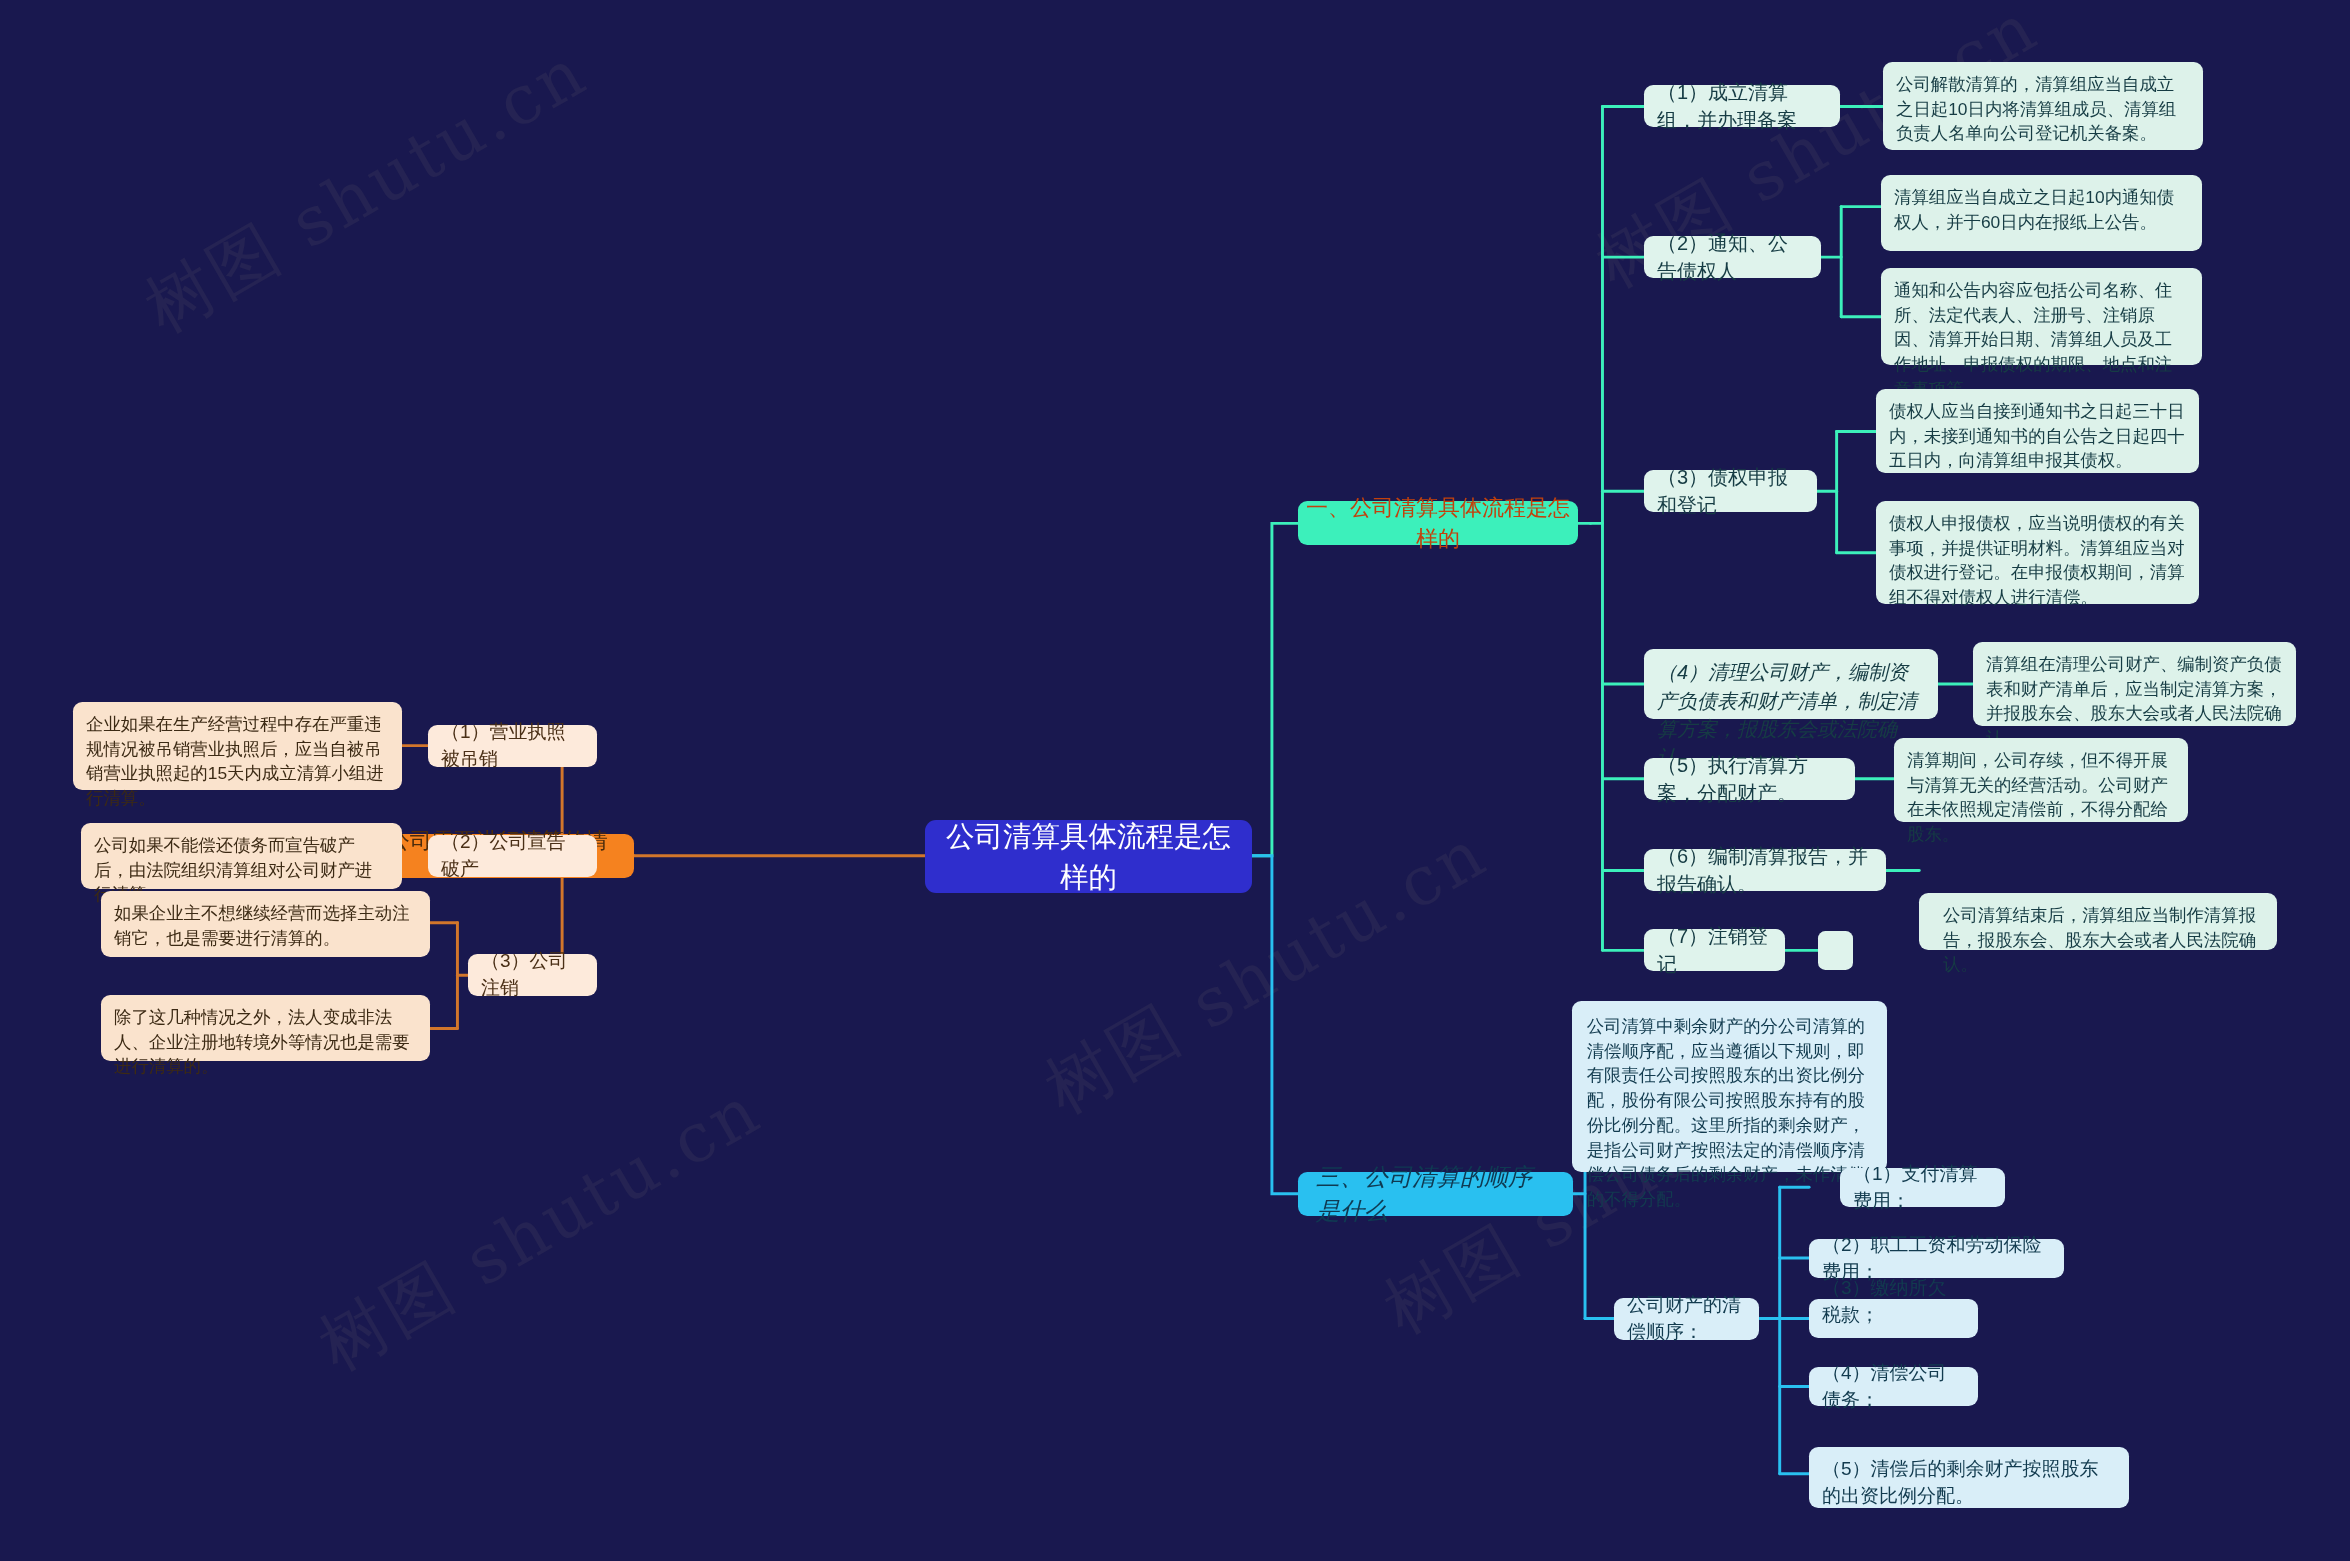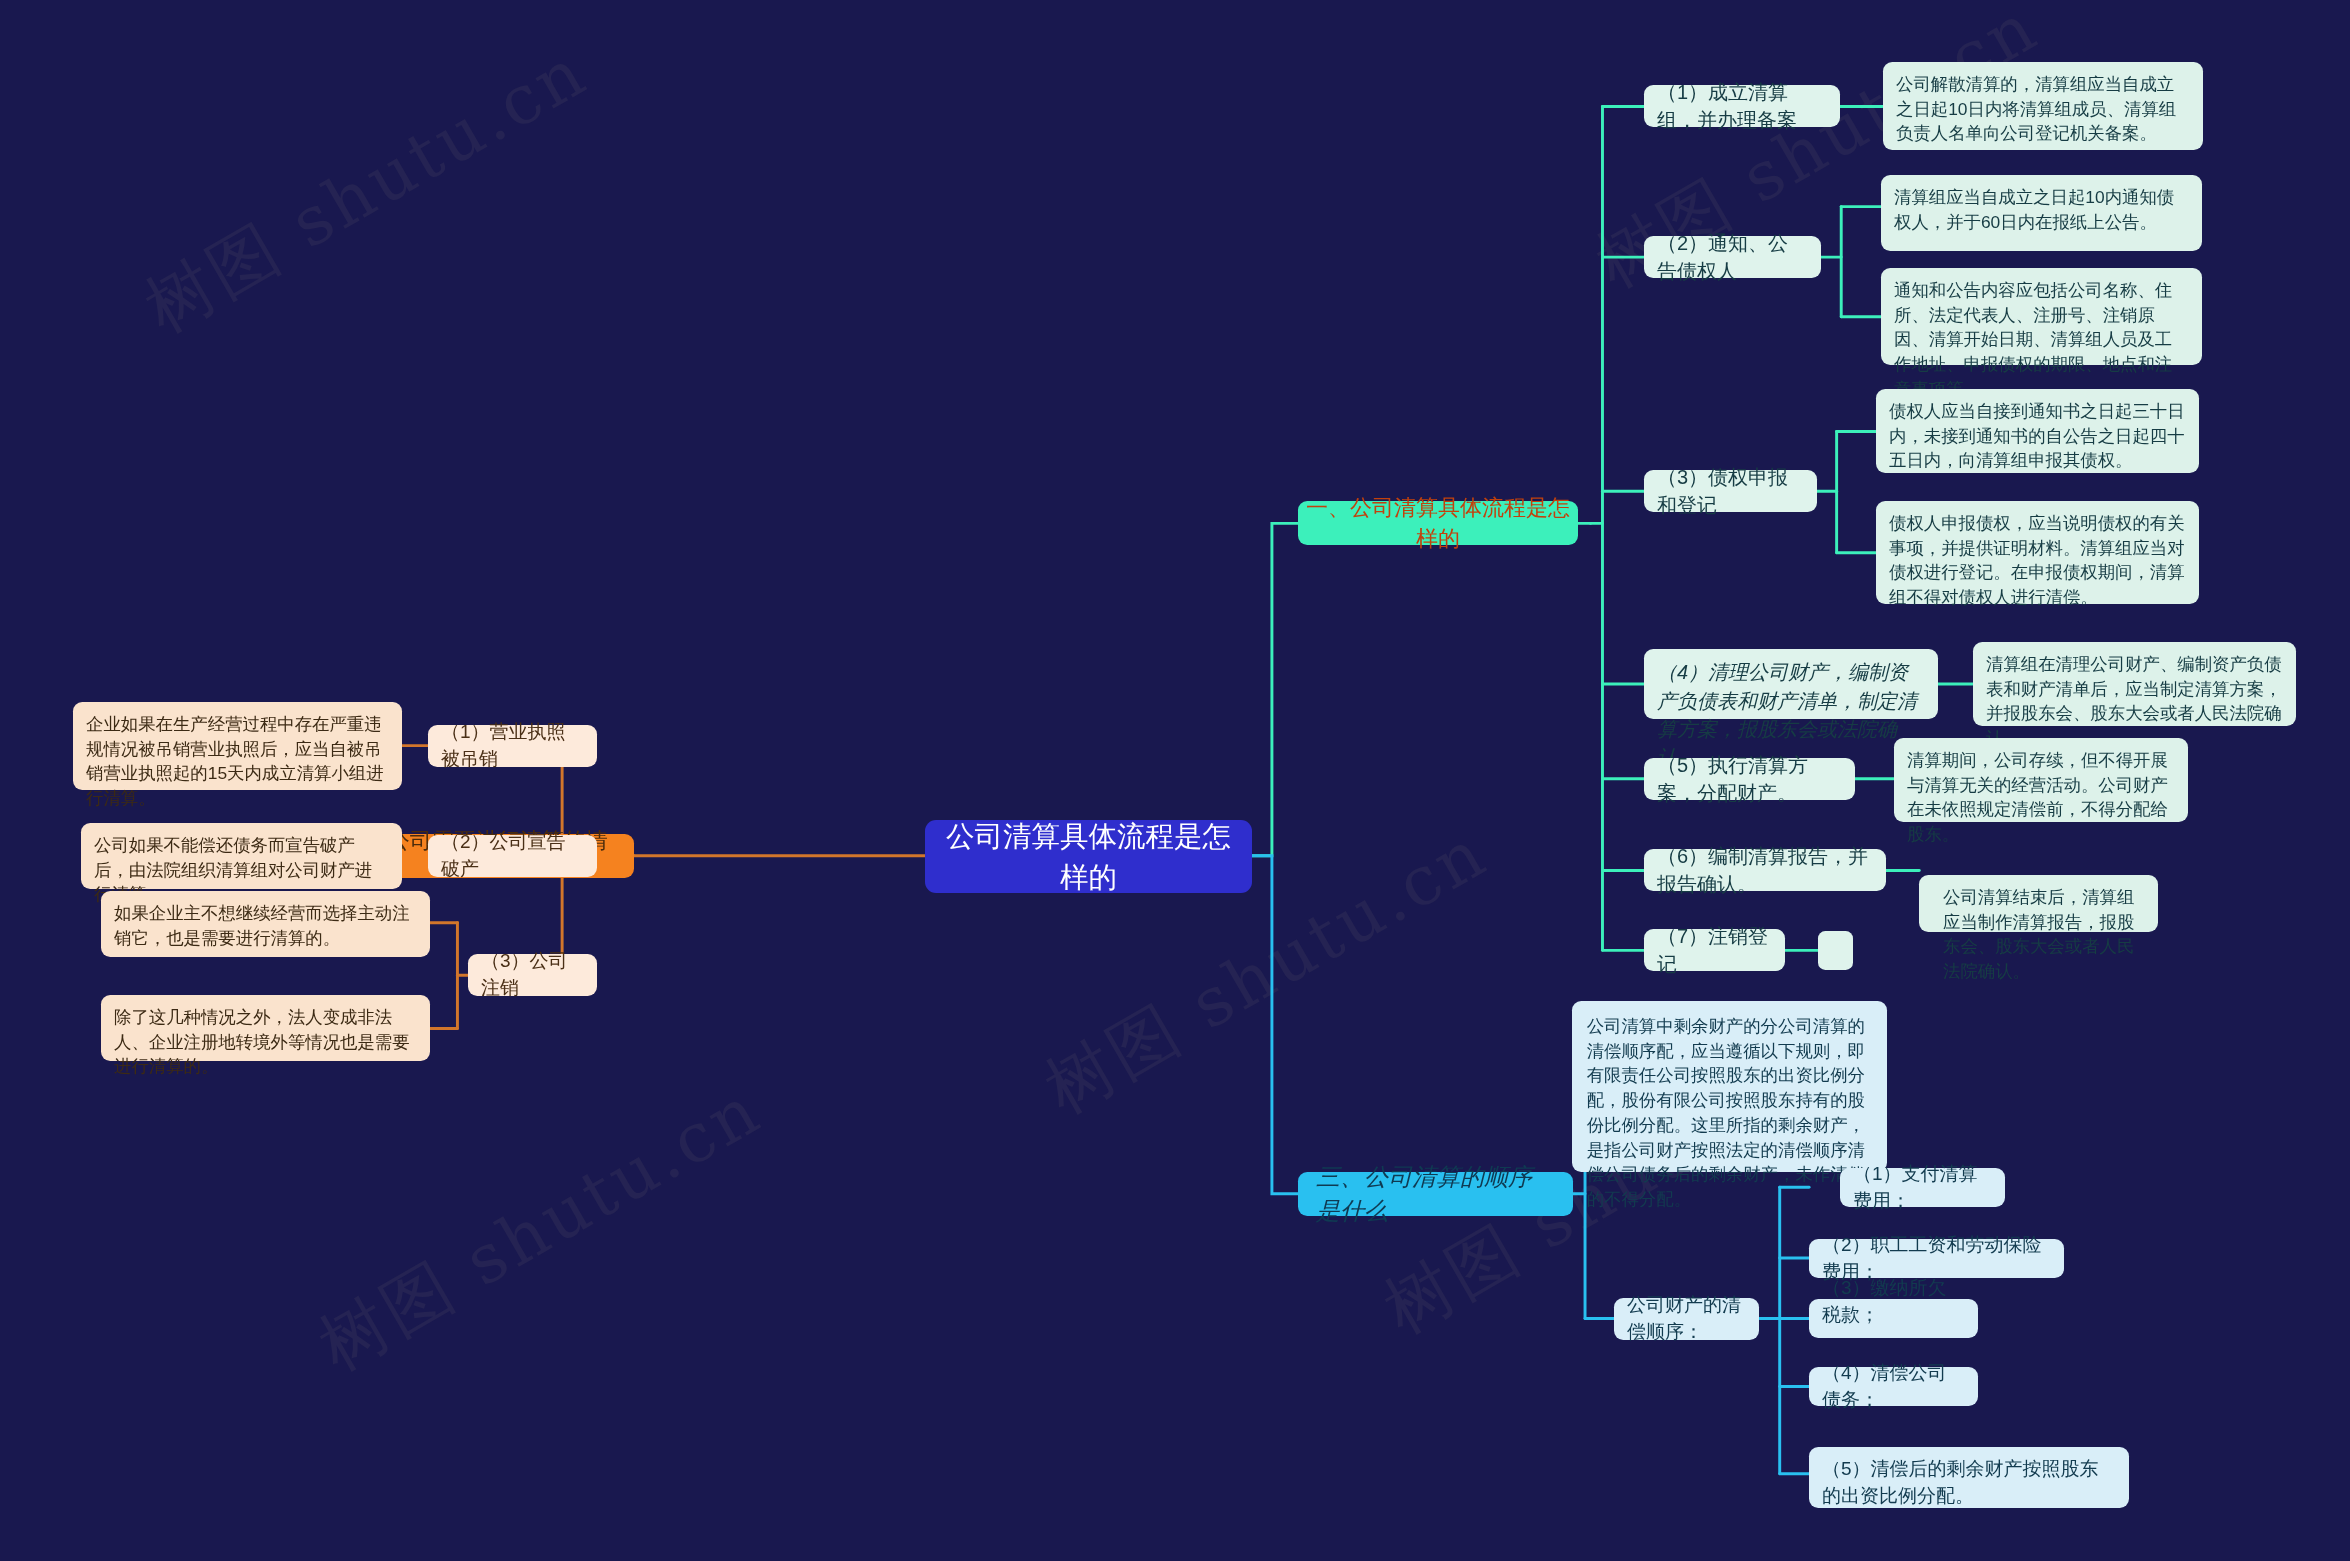--- a/index.html
+++ b/index.html
@@ -259,21 +259,21 @@
   <div class="node n-g1" style="left:1644px; top:758px; width:211px; height:42px;">
     <span class="txt">（5）执行清算方案，分配财产。</span>
   </div>
   <div class="node n-g2" style="left:1894px; top:738px; width:294px; height:84px;">
     <span class="txt">清算期间，公司存续，但不得开展与清算无关的经营活动。公司财产在未依照规定清偿前，不得分配给股东。</span>
   </div>
 
   <div class="node n-g1" style="left:1644px; top:849px; width:242px; height:42px;">
     <span class="txt">（6）编制清算报告，并报告确认。</span>
   </div>
-  <div class="node n-g2" style="left:1919px; top:875px; width:239px; height:57px;padding-left:24px;">
+  <div class="node n-g2" style="left:1919px; top:893px; width:358px; height:57px;padding-left:24px;">
     <span class="txt">公司清算结束后，清算组应当制作清算报告，报股东会、股东大会或者人民法院确认。</span>
   </div>
 
   <div class="node n-g1" style="left:1644px; top:929px; width:141px; height:42px;">
     <span class="txt">（7）注销登记</span>
   </div>
   <div class="node n-empty" style="left:1818px; top:931px; width:35px; height:39px;"></div>
 
   <div class="node n-b2" style="left:329px; top:834px; width:305px; height:44px;">
     <span class="txt">二、公司需要进行清算的情况</span>

